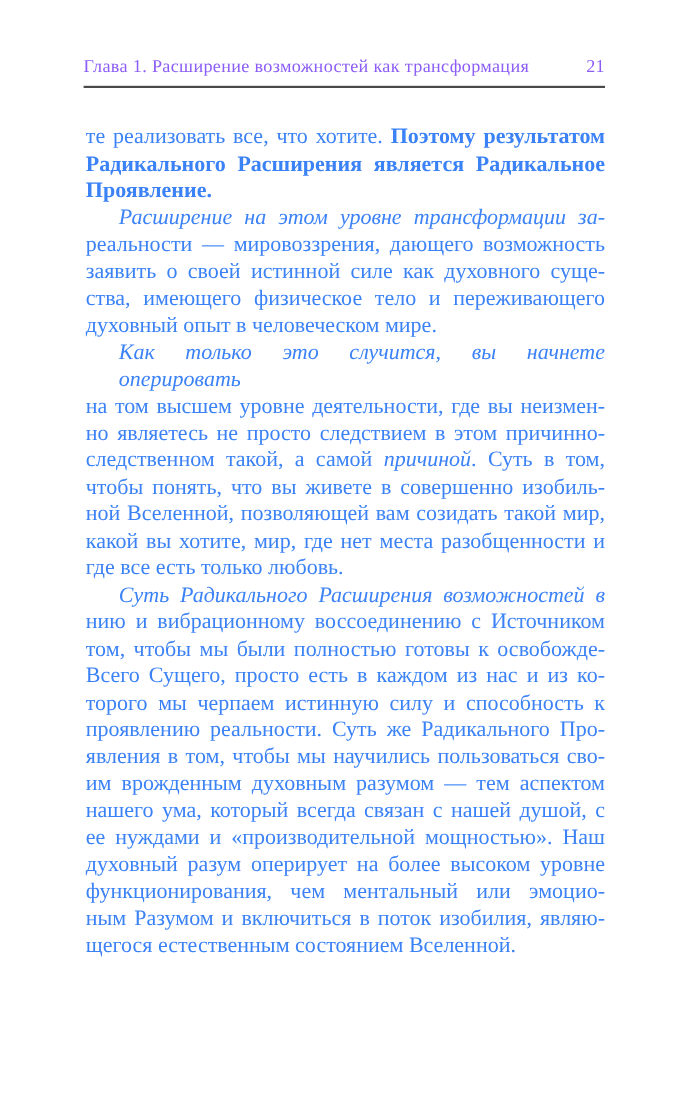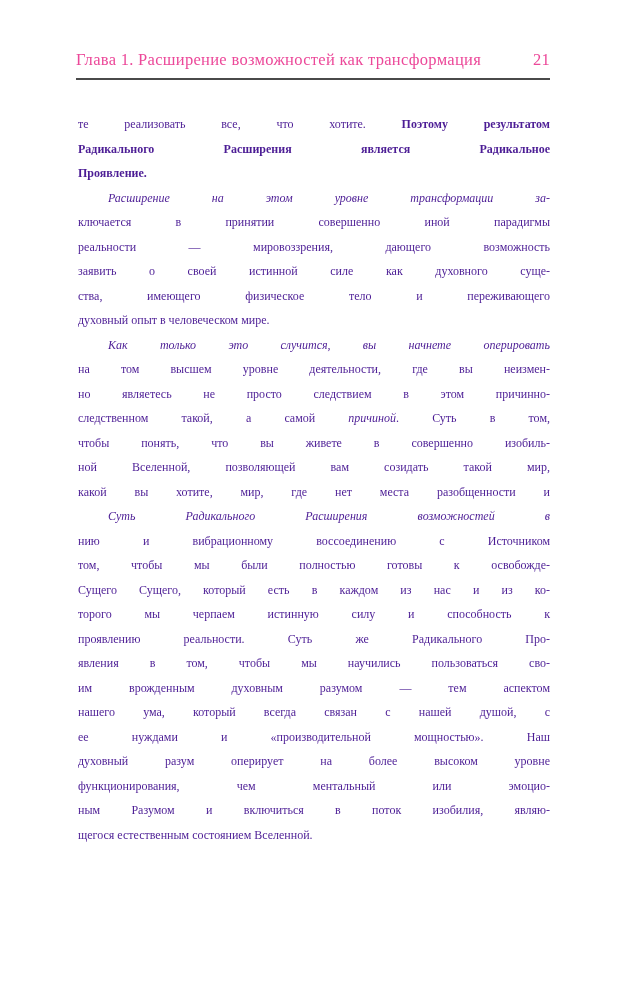--- a/index.html
+++ b/index.html
@@ -19,38 +19,38 @@
   .running-head {
     position: absolute;
     left: 76px;
     top: 50px;
     width: 474px;
     display: flex;
     justify-content: space-between;
     align-items: center;
     font-size: 16.5px;
     letter-spacing: 0.3px;
-    color: #ec4899;
+    color: #8b5cf6;
   }
   .head-rule {
     position: absolute;
     left: 76px;
     top: 78px;
     width: 474px;
     height: 2px;
     background: #4a4a4a;
   }
   .body-text {
     position: absolute;
     left: 78px;
     top: 112px;
     width: 472px;
-    font-size: 12px;
+    font-size: 20px;
     line-height: 24.5px;
-    color: #4c1d95;
+    color: #3b82f6;
   }
   .para { margin: 0; }
   .line {
     text-align: justify;
     text-align-last: justify;
     white-space: normal;
   }
   .line.last {
     text-align: right;
     text-align-last: left;
@@ -72,40 +72,40 @@
   </div>
   <div class="head-rule"></div>
   <div class="body-text">
       <div class="para">
         <div class="line"><span>те реализовать все, что хотите. </span><span class="bold">Поэтому результатом</span></div>
         <div class="line"><span class="bold">Радикального Расширения является Радикальное</span></div>
         <div class="line last"><span class="bold">Проявление.</span></div>
       </div>
       <div class="para">
         <div class="line indent"><span>Расширение на этом уровне трансформации за-</span></div>
-        <div class="line"><span>ключается в принятии совершенно иной парадигмы</span></div>
         <div class="line"><span>реальности — мировоззрения, дающего возможность</span></div>
         <div class="line"><span>заявить о своей истинной силе как духовного суще-</span></div>
         <div class="line"><span>ства, имеющего физическое тело и переживающего</span></div>
         <div class="line last"><span>духовный опыт в человеческом мире.</span></div>
       </div>
       <div class="para">
         <div class="line indent"><span>Как только это случится, вы начнете оперировать</span></div>
         <div class="line"><span>на том высшем уровне деятельности, где вы неизмен-</span></div>
         <div class="line"><span>но являетесь не просто следствием в этом причинно-</span></div>
         <div class="line"><span>следственном такой, а самой </span><span class="italic">причиной</span><span>. Суть в том,</span></div>
         <div class="line"><span>чтобы понять, что вы живете в совершенно изобиль-</span></div>
         <div class="line"><span>ной Вселенной, позволяющей вам созидать такой мир,</span></div>
         <div class="line"><span>какой вы хотите, мир, где нет места разобщенности и</span></div>
+        <div class="line last"><span>где все есть только любовь.</span></div>
       </div>
       <div class="para">
         <div class="line indent"><span>Суть Радикального Расширения возможностей в</span></div>
         <div class="line"><span>нию и вибрационному воссоединению с Источником</span></div>
         <div class="line"><span>том, чтобы мы были полностью готовы к освобожде-</span></div>
-        <div class="line"><span>Сущего Сущего, который есть в каждом из нас и из ко-</span></div>
+        <div class="line"><span>Всего Сущего, просто есть в каждом из нас и из ко-</span></div>
         <div class="line"><span>торого мы черпаем истинную силу и способность к</span></div>
         <div class="line"><span>проявлению реальности. Суть же Радикального Про-</span></div>
         <div class="line"><span>явления в том, чтобы мы научились пользоваться сво-</span></div>
         <div class="line"><span>им врожденным духовным разумом — тем аспектом</span></div>
         <div class="line"><span>нашего ума, который всегда связан с нашей душой, с</span></div>
         <div class="line"><span>ее нуждами и «производительной мощностью». Наш</span></div>
         <div class="line"><span>духовный разум оперирует на более высоком уровне</span></div>
         <div class="line"><span>функционирования, чем ментальный или эмоцио-</span></div>
         <div class="line"><span>ным Разумом и включиться в поток изобилия, являю-</span></div>
         <div class="line last"><span>щегося естественным состоянием Вселенной.</span></div>

